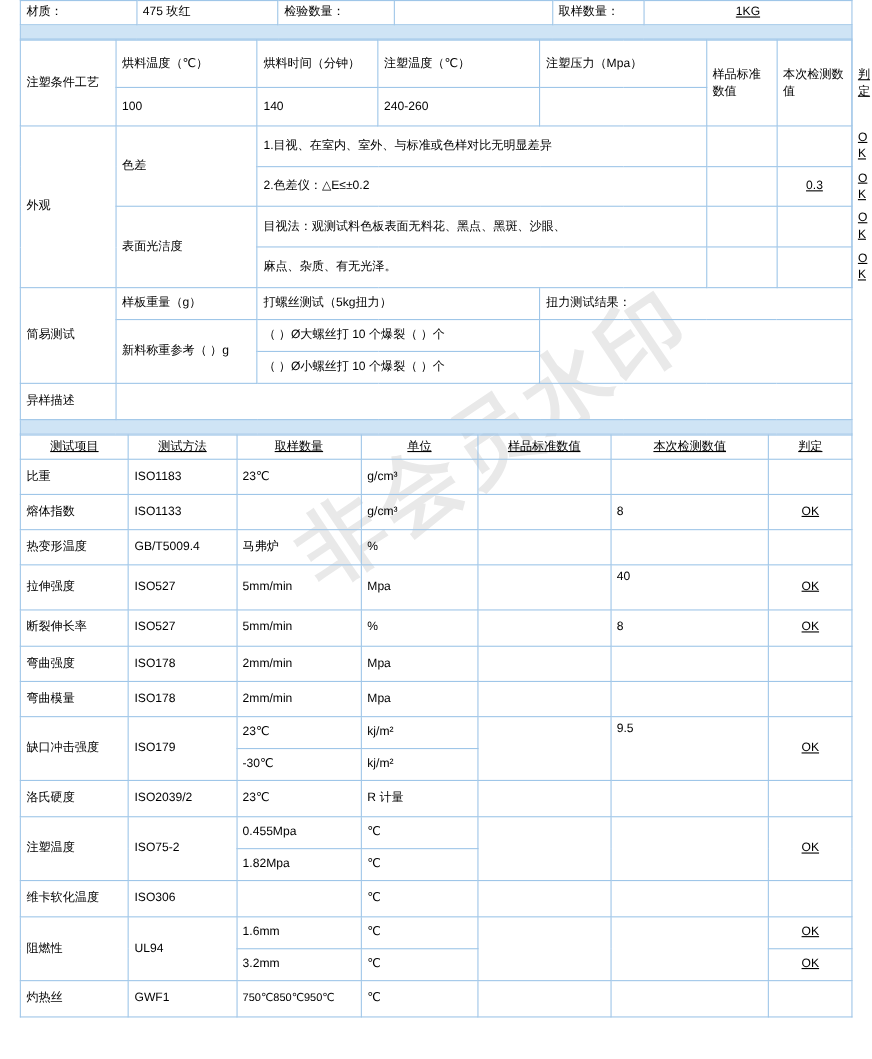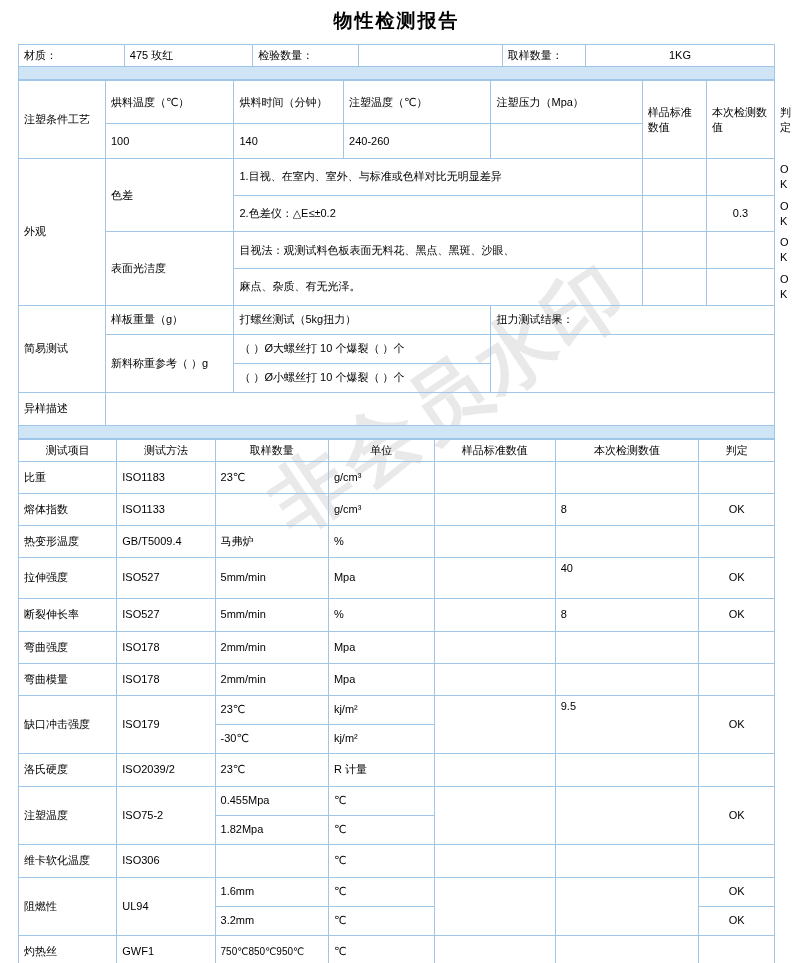--- a/index.html
+++ b/index.html
@@ -24,21 +24,21 @@
   td{
     border:1px solid #9fc6e8;
     padding:3px 5px;
     vertical-align:middle;
     font-size:11px;
     line-height:1.35;
     word-break:break-all;
   }
   .bandrow td{background:#cfe4f5;height:12px;padding:0;border-left:1px solid #9fc6e8;border-right:1px solid #9fc6e8;}
   .h26{height:22px;}
-  .center{text-align:center;}
+  .center{text-align:center;text-decoration:underline;}
   .watermark{
     position:absolute;
     left:250px;
     top:470px;
     font-size:78px;
     color:#e9e9e9;
     font-weight:bold;
     transform:rotate(-34deg);
     transform-origin:left top;
     white-space:nowrap;
@@ -50,21 +50,20 @@
   .small{font-size:10px;}
   .vmid{vertical-align:middle;}
 </style>
 </head>
 <body>
 
 <div class="page">
 
   <div class="watermark">非会员水印</div>
 
-  <div class="title">物性检测报告</div>
 
   <div class="tblwrap">
   <table>
     <colgroup>
       <col style="width:14%">
           <col style="width:17%">
       <col style="width:14%">
           <col style="width:19%">
       <col style="width:11%">
           <col style="width:25%">

